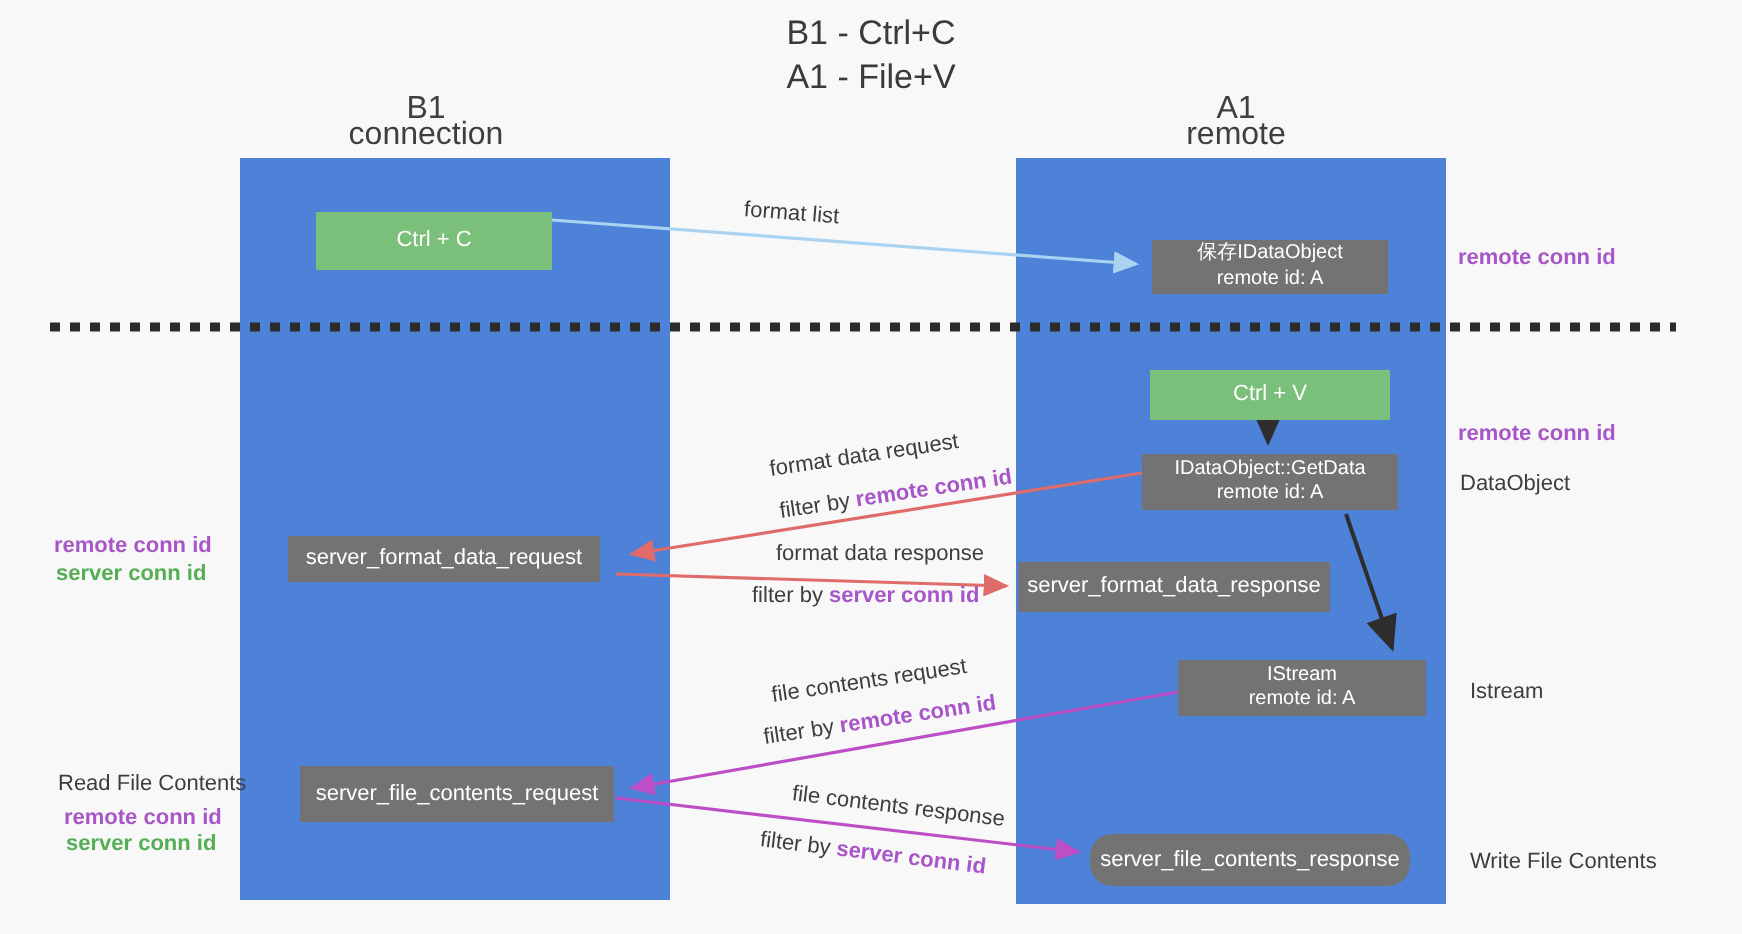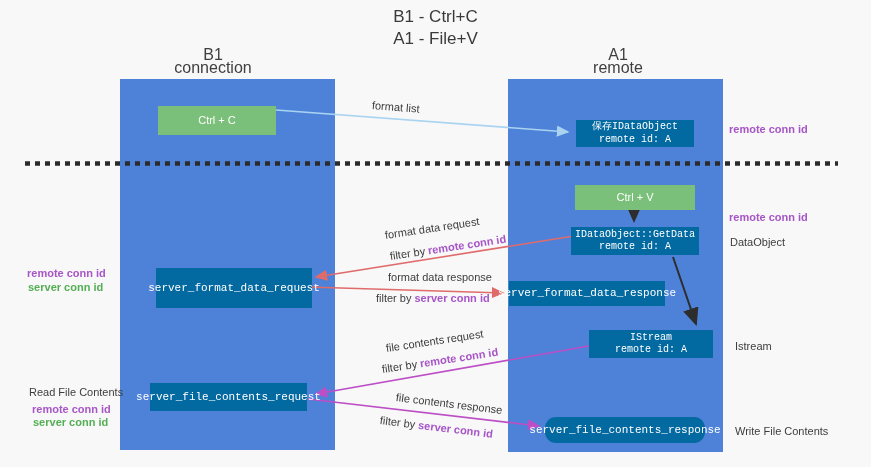--- a/index.html
+++ b/index.html
@@ -22,21 +22,21 @@
   svg.overlay{left:0;top:0;z-index:2;pointer-events:none;}
   .dashed{stroke:#2b2b2b;stroke-width:4.5;stroke-dasharray:5 5;}
   .a-blue{stroke:#a9d3f1;stroke-width:1.6;fill:none;}
   .a-black{stroke:#2d2d2d;stroke-width:2;fill:none;}
   .a-red{stroke:#e06b6b;stroke-width:1.6;fill:none;}
   .a-mag{stroke:#bd4ec6;stroke-width:1.6;fill:none;}
   
   .node{display:flex;flex-direction:column;align-items:center;justify-content:center;
         color:#fff;font-size:11px;line-height:13px;text-align:center;z-index:3;}
   .green{background:#7bc07a;margin-top:12px;}
-  .orange{background:#0369a1;font-family:Liberation Mono, monospace;}
+  .orange{background:#737373;}
   .node.small{font-size:10px;line-height:12.5px;}
   
   .lbl{font-size:11px;line-height:13px;color:#3d3d3d;white-space:nowrap;z-index:4;}
   .purple{color:#a855c8;font-weight:bold;}
   .greenid{color:#54ae54;font-weight:bold;}
   .filter-colored{margin-left:3px;}
   .r-8{transform:rotate(-8.5deg);transform-origin:left center;}
   .r8{transform:rotate(7deg);transform-origin:left center;}
   .r4{transform:rotate(4.5deg);transform-origin:left center;}
 </style>
@@ -98,21 +98,21 @@
 
   <div class="abs node green" style="left:575px;top:173px;width:120px;height:25px;">
     <div>Ctrl + V</div>
   </div>
 
   <div class="abs node orange small" style="left:571px;top:227px;width:128px;height:28px;">
     <div>IDataObject::GetData</div>
     <div>remote id: A</div>
   </div>
 
-  <div class="abs node orange" style="left:156px;top:268px;width:156px;height:40px;">
+  <div class="abs node orange" style="left:144px;top:268px;width:156px;height:23px;">
     <div>server_format_data_request</div>
   </div>
 
   <div class="abs node orange" style="left:509px;top:281px;width:156px;height:25px;">
     <div>server_format_data_response</div>
   </div>
 
   <div class="abs node orange small" style="left:589px;top:330px;width:124px;height:28px;">
     <div>IStream</div>
     <div>remote id: A</div>

